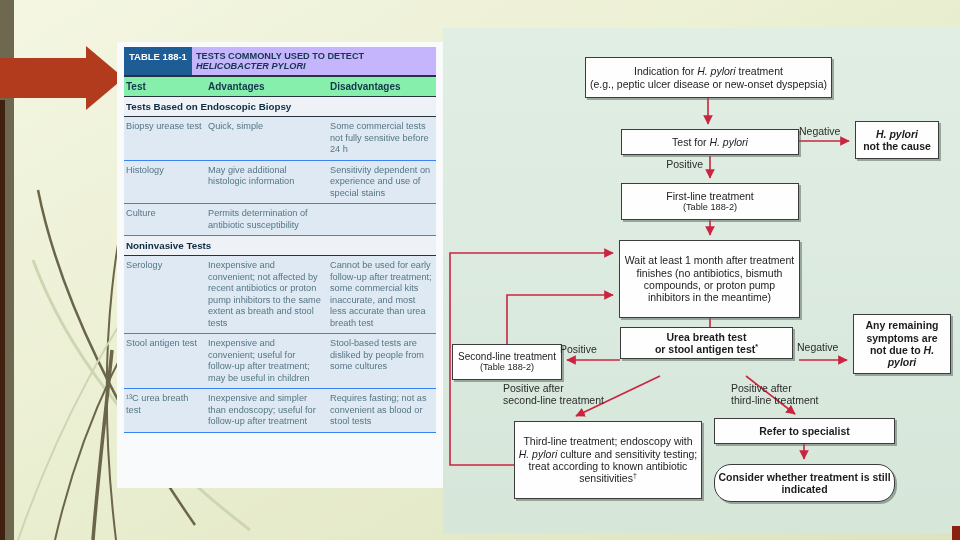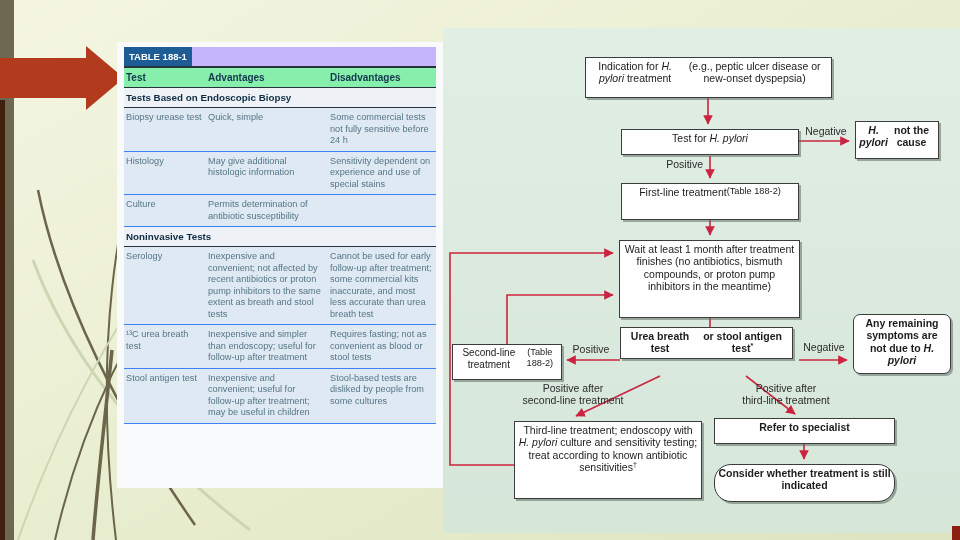--- a/index.html
+++ b/index.html
@@ -25,27 +25,27 @@
   .t-row{display:flex;font-size:9.2px;color:#557685;background:#dfe9f3;
     padding:4px 2px 4px 2px;border-bottom:1px solid #3b82f6;line-height:1.25;}
   .c1{width:82px;padding-right:5px;box-sizing:border-box;}
   .c2{width:122px;padding-right:7px;box-sizing:border-box;}
   .c3{flex:1;}
   
   #flow-panel{position:absolute;left:443px;top:28px;width:517px;height:505px;
     background:linear-gradient(to bottom,#e1eee4,#d6e6d9);}
   #flow-lines{position:absolute;left:0;top:0;pointer-events:none;}
   .flow-box{position:absolute;background:#fdfefd;border:1.5px solid #3c3c3c;
-    box-shadow:2px 2px 0 rgba(95,110,100,.55);display:flex;flex-direction:row;
+    box-shadow:2px 2px 0 rgba(95,110,100,.55);display:flex;flex-direction:column;
     justify-content:center;text-align:center;font-size:10.5px;
     color:#1c1c1c;line-height:1.18;padding:2px 3px;box-sizing:border-box;}
   .flow-box i{font-style:italic;}
   .bold{font-weight:bold;}
   .small{font-size:9.2px;}
-  .flow-label{position:absolute;font-size:10.5px;color:#2b2b2b;text-align:center;line-height:1.15;}
+  .flow-label{position:absolute;font-size:10.5px;color:#2b2b2b;line-height:1.15;}
   sup{font-size:7px;vertical-align:super;line-height:0;}
   #corner-block{position:absolute;right:0;bottom:0;width:8px;height:14px;background:#8b1f10;}
 </style>
 </head>
 <body>
 
 <div id="slide">
 
   <div id="olive-bar"></div>
   <div id="maroon-strip"></div>
@@ -59,20 +59,21 @@
     <path d="M93,460 C98,395 106,330 112,270" stroke="#6b654a" stroke-width="3.5" fill="none"></path>
   </svg>
 
   <svg id="arrow-svg" width="126" height="70" viewBox="0 0 126 70">
     <polygon points="0,14 86,14 86,2 124,34 86,66 86,54 0,54" fill="#b23a1d"></polygon>
   </svg>
 
   <div id="table-panel">
     <div class="t-titlebar">
       <span class="t-label">TABLE 188-1</span>
+      <span class="t-title"><span>TESTS COMMONLY USED TO DETECT </span><i>HELICOBACTER PYLORI</i></span>
     </div>
     <div class="t-cols">
       <span class="c1">Test</span>
       <span class="c2">Advantages</span>
       <span class="c3">Disadvantages</span>
     </div>
 
     <div class="t-section">Tests Based on Endoscopic Biopsy</div>
     <div class="t-row">
       <span class="c1">Biopsy urease test</span>
@@ -89,28 +90,28 @@
       <span class="c2">Permits determination of antibiotic susceptibility</span>
     </div>
 
     <div class="t-section">Noninvasive Tests</div>
     <div class="t-row">
       <span class="c1">Serology</span>
       <span class="c2">Inexpensive and convenient; not affected by recent antibiotics or proton pump inhibitors to the same extent as breath and stool tests</span>
       <span class="c3">Cannot be used for early follow-up after treatment; some commercial kits inaccurate, and most less accurate than urea breath test</span>
     </div>
     <div class="t-row">
+      <span class="c1">Stool antigen test</span>
+      <span class="c2">Inexpensive and convenient; useful for follow-up after treatment; may be useful in children</span>
+      <span class="c3">Stool-based tests are disliked by people from some cultures</span>
+    </div>
+    <div class="t-row">
       <span class="c1">¹³C urea breath test</span>
       <span class="c2">Inexpensive and simpler than endoscopy; useful for follow-up after treatment</span>
       <span class="c3">Requires fasting; not as convenient as blood or stool tests</span>
-    </div>
-    <div class="t-row">
-      <span class="c1">Stool antigen test</span>
-      <span class="c2">Inexpensive and convenient; useful for follow-up after treatment; may be useful in children</span>
-      <span class="c3">Stool-based tests are disliked by people from some cultures</span>
     </div>
   </div>
 
   <div id="flow-panel">
     <svg id="flow-lines" width="517" height="505" viewBox="0 0 517 505">
       <defs>
         <marker id="ah" markerWidth="7" markerHeight="7" refX="5.5" refY="3" orient="auto">
           <path d="M0,0 L6,3 L0,6 z" fill="#cb2440"></path>
         </marker>
       </defs>
@@ -156,21 +157,21 @@
     <div class="flow-box bold" style="left:177px;top:299px;width:173px;height:32px;">
       <div>Urea breath test</div>
       <div><span>or stool antigen test</span><sup>*</sup></div>
     </div>
 
     <div class="flow-box" style="left:9px;top:316px;width:110px;height:36px;font-size:10px;">
       <div>Second-line treatment</div>
       <div class="small">(Table 188-2)</div>
     </div>
 
-    <div class="flow-box bold" style="left:410px;top:286px;width:98px;height:60px;border-radius:7px;">
+    <div class="flow-box bold" style="left:410px;top:286px;width:98px;height:60px;">
       <div><span>Any remaining symptoms are not due to </span><i>H. pylori</i></div>
     </div>
 
     <div class="flow-box" style="left:71px;top:393px;width:188px;height:78px;">
       <div><span>Third-line treatment; endoscopy with </span><i>H. pylori</i><span> culture and sensitivity testing; treat according to known antibiotic sensitivities</span><sup>†</sup></div>
     </div>
 
     <div class="flow-box bold" style="left:271px;top:390px;width:181px;height:26px;">
       <div>Refer to specialist</div>
     </div>

